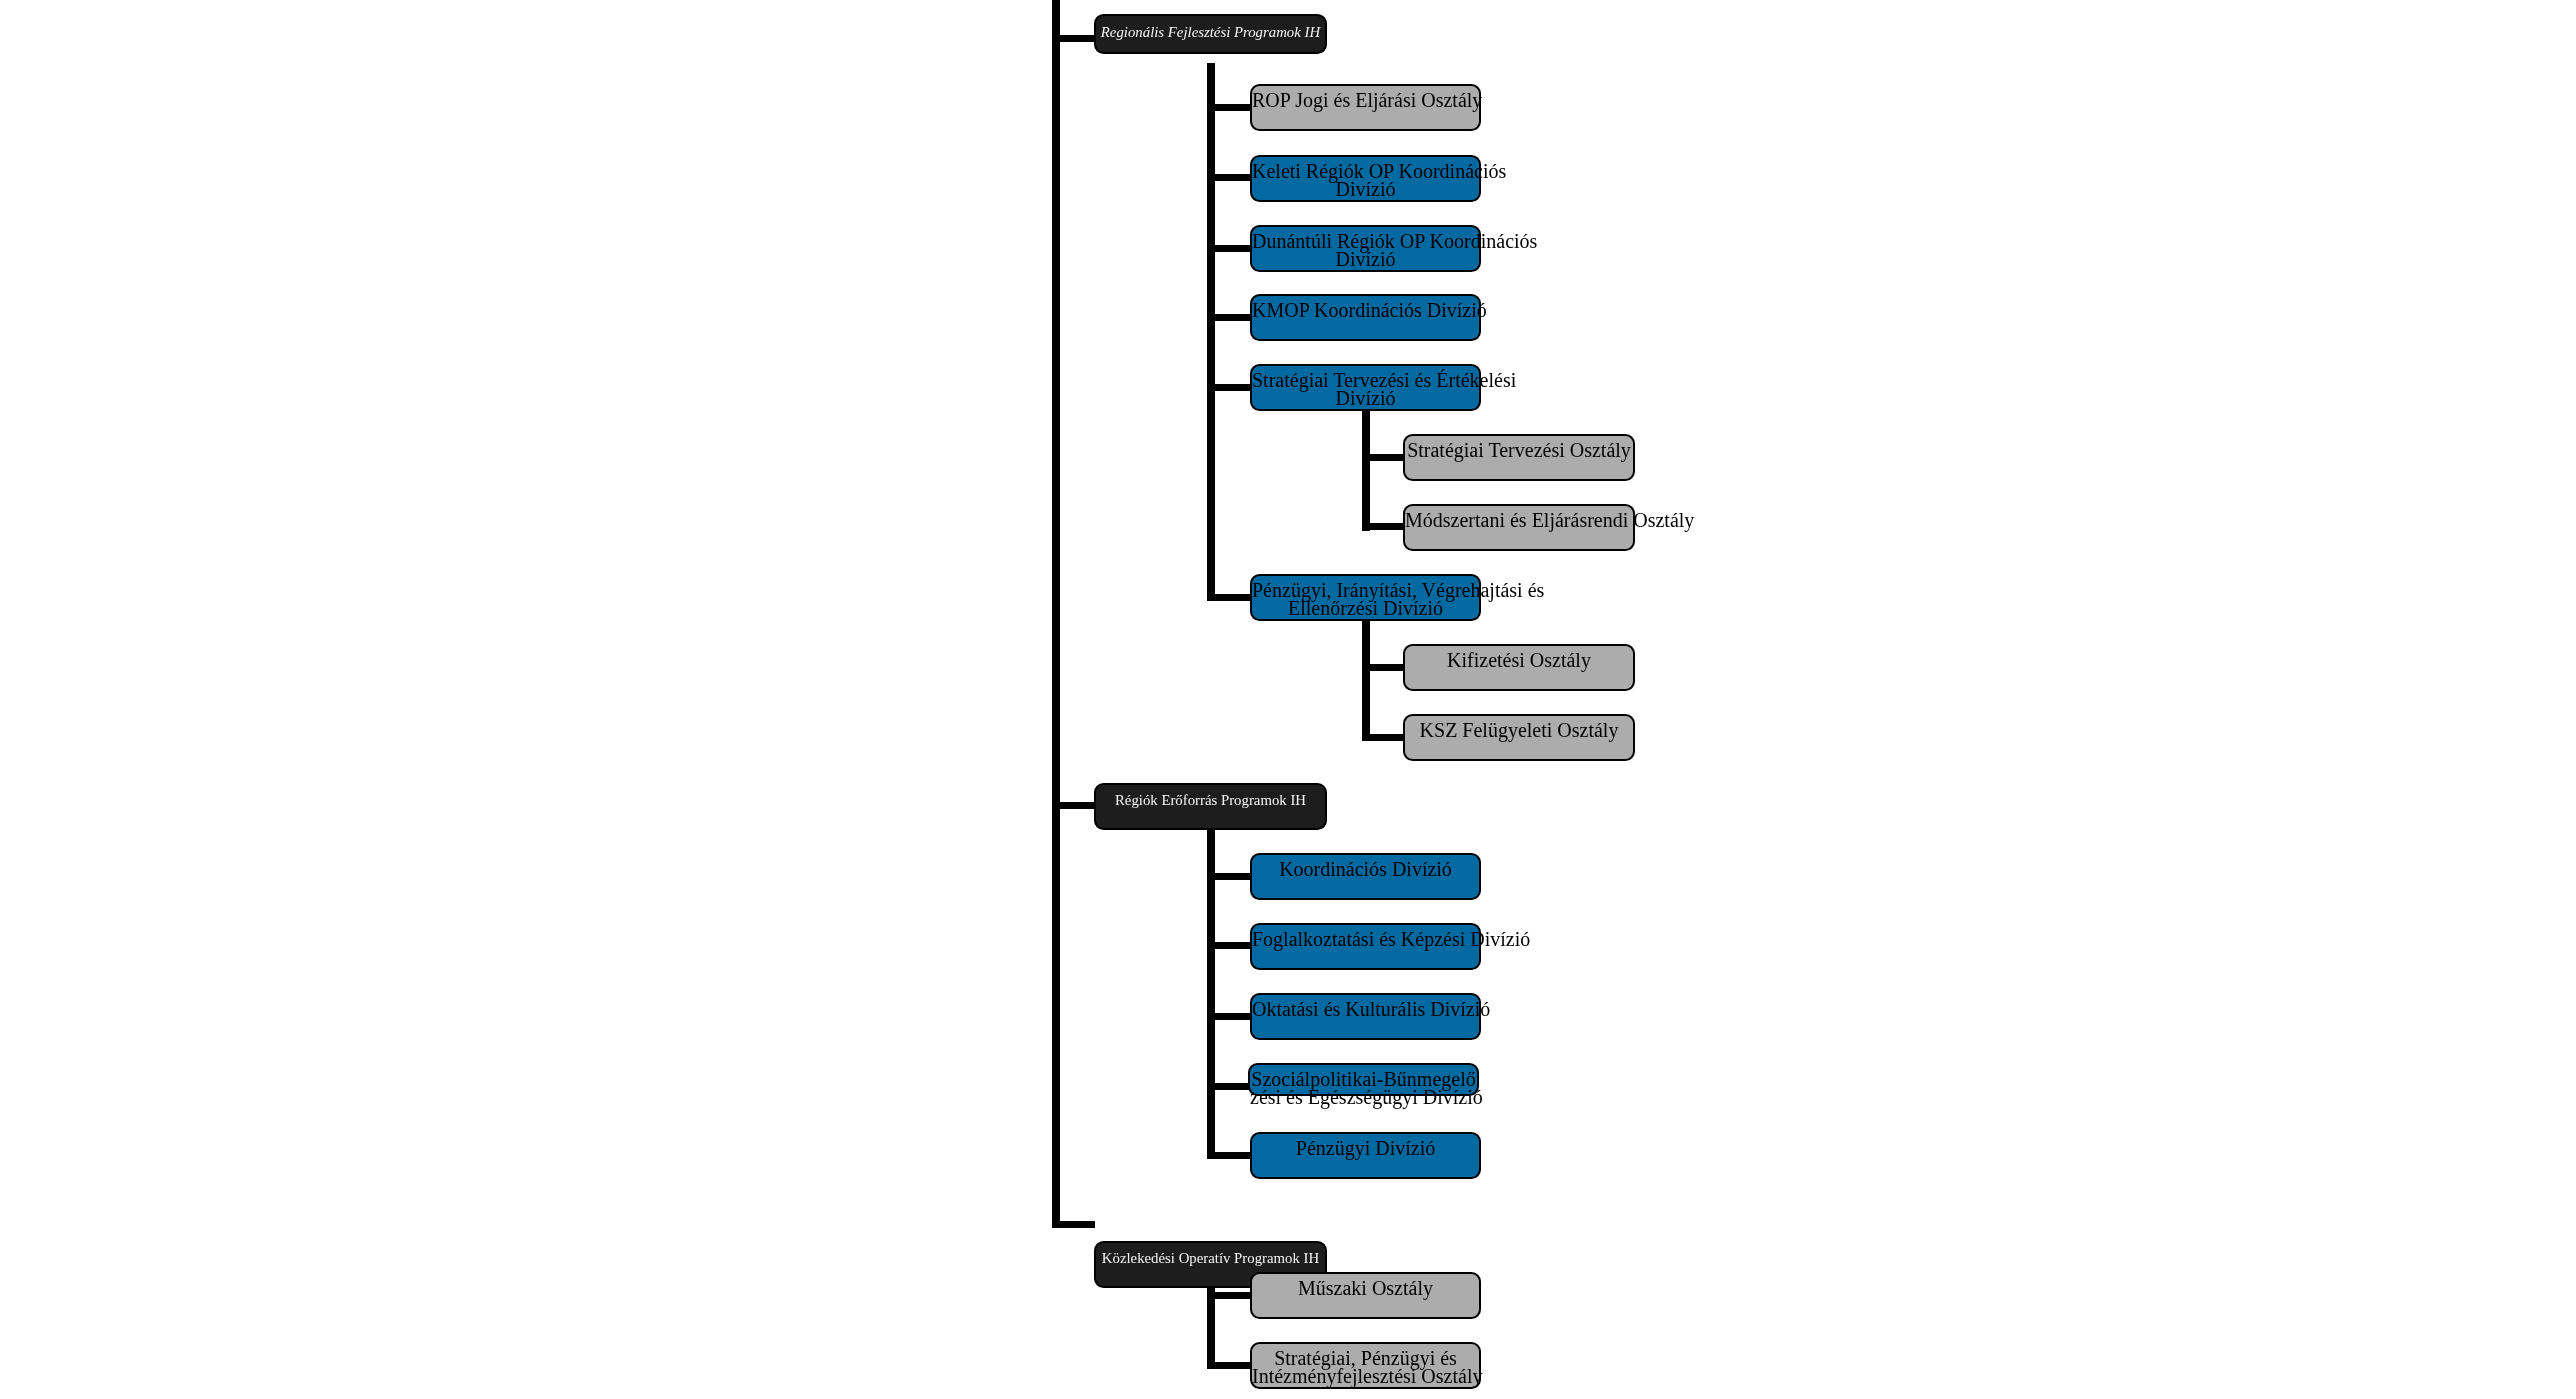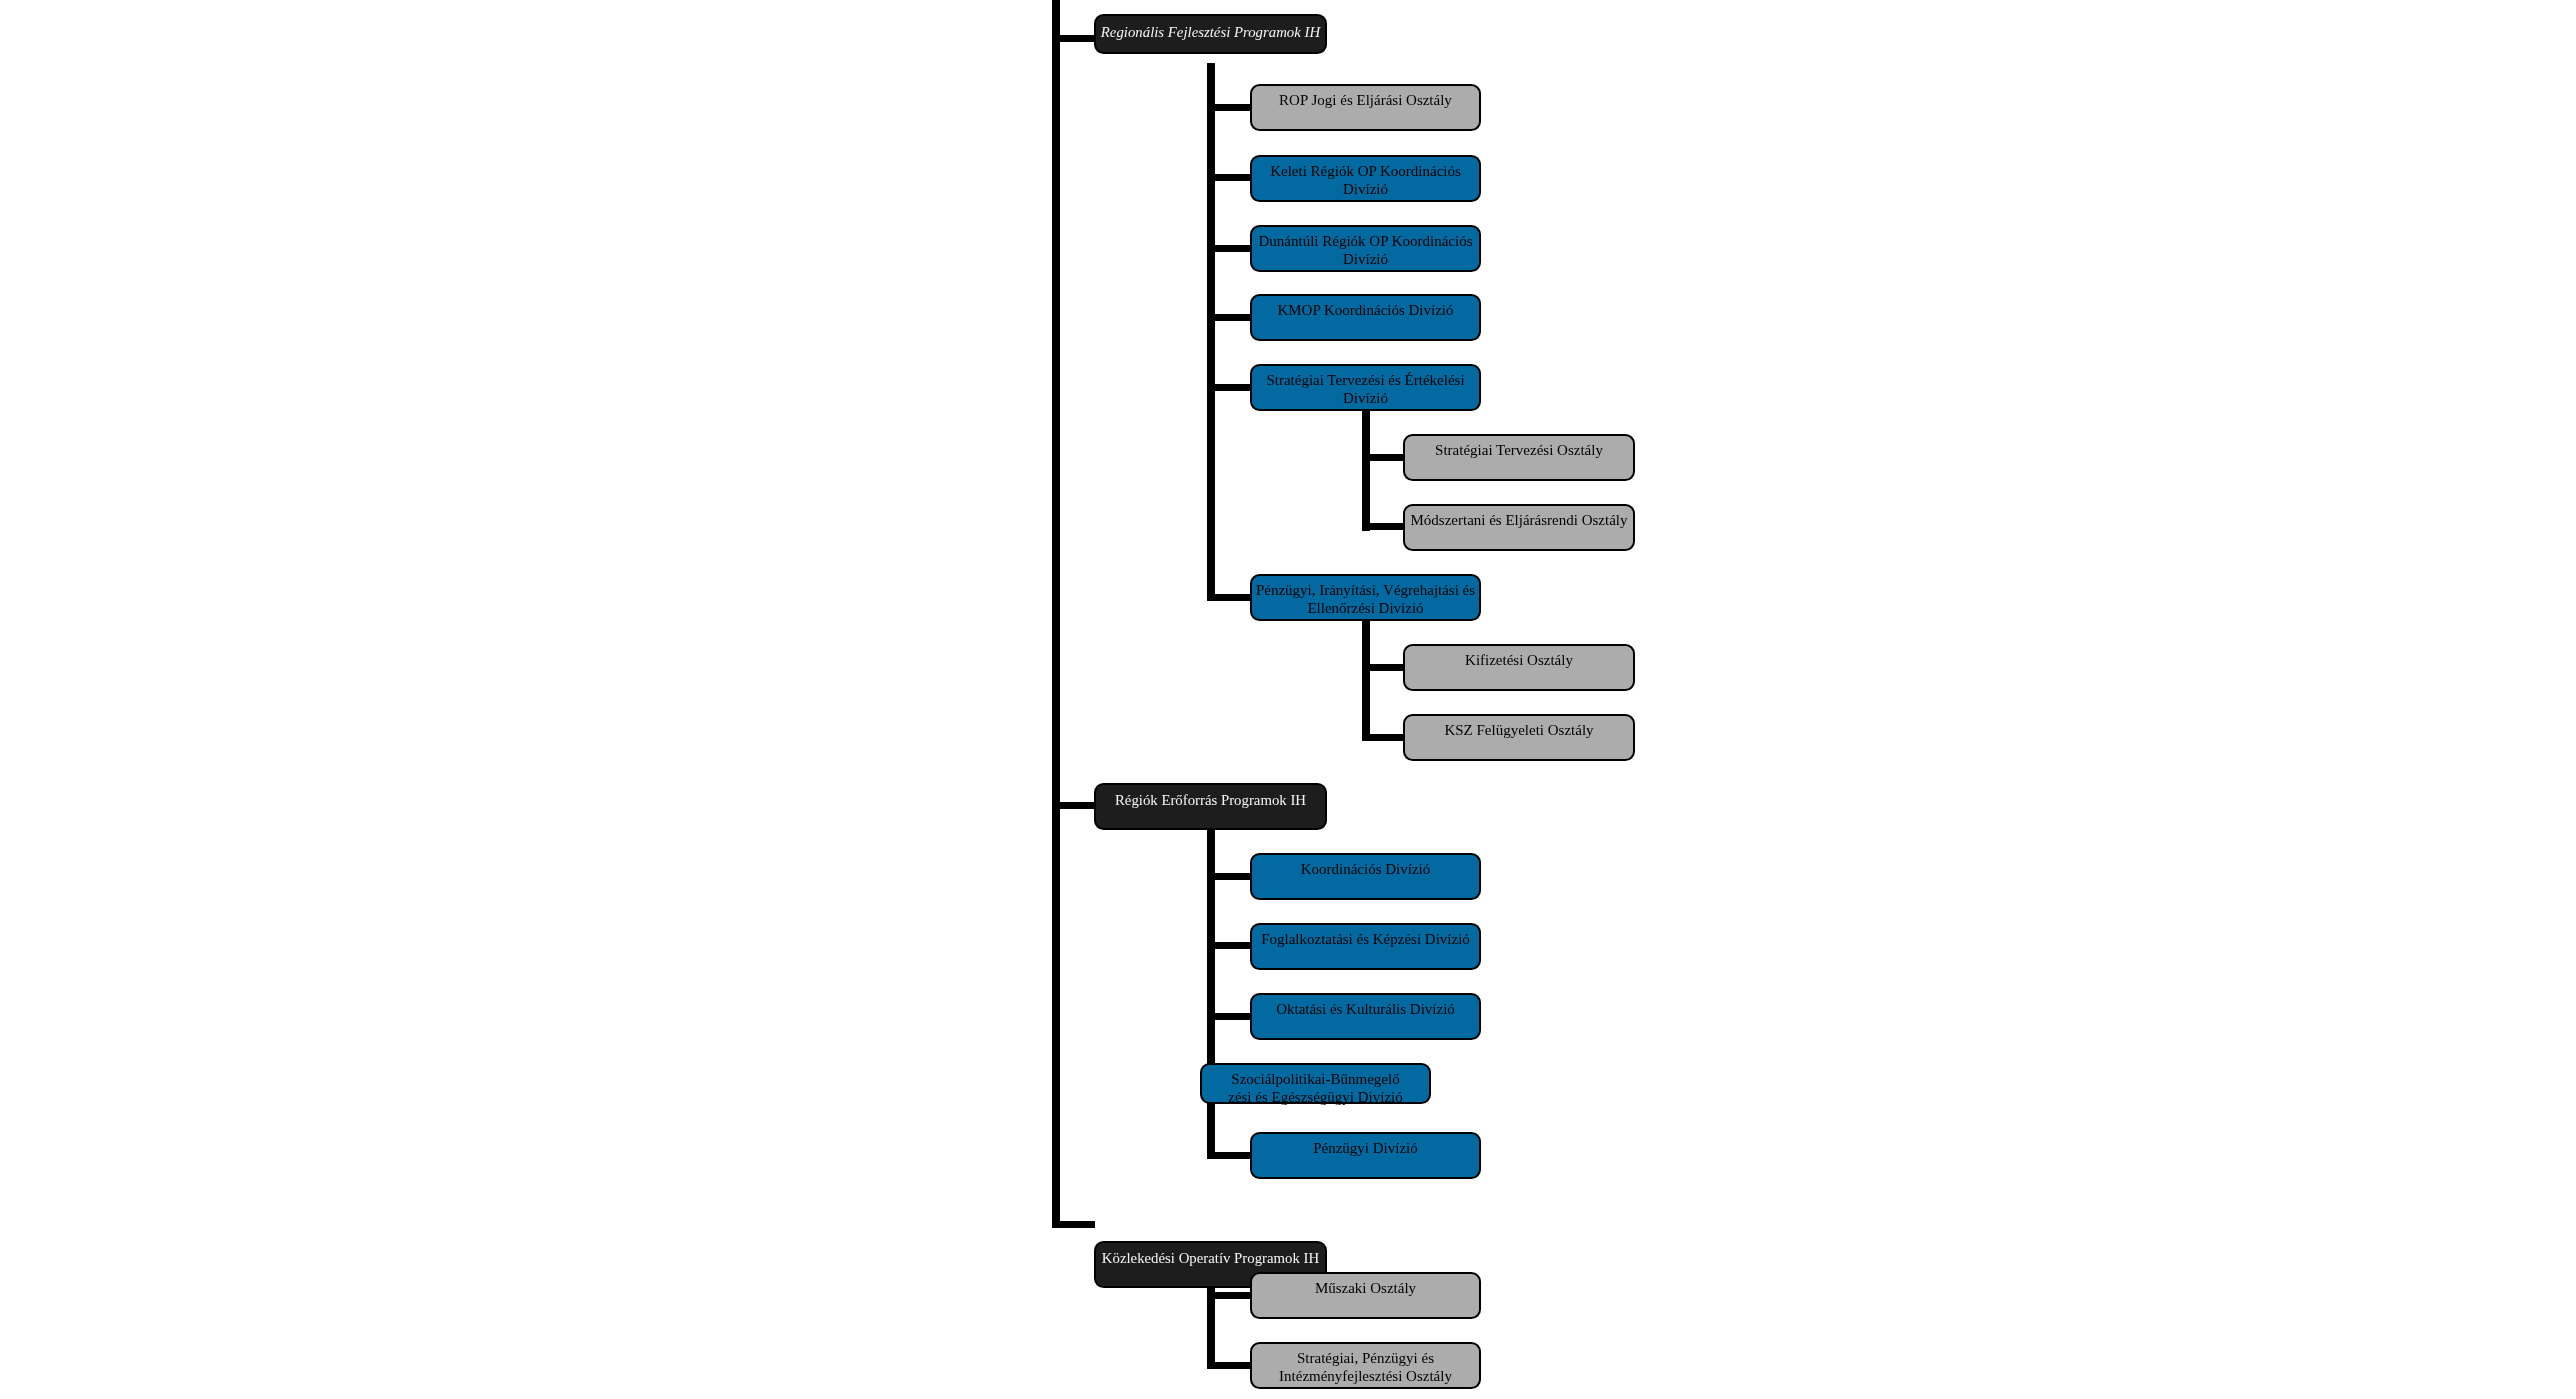--- a/index.html
+++ b/index.html
@@ -1,21 +1,21 @@
 <!DOCTYPE html>
 <html style="font-size:11px"><head>
 <meta charset="utf-8">
 <style>
   html,body{margin:0;padding:0;background:#ffffff;}
   body{width:2576px;height:1399px;position:relative;overflow:hidden;
        font-family:"Liberation Serif","DejaVu Serif",serif;}
   .canvas{position:absolute;left:0;top:0;width:2576px;height:1399px;background:#ffffff;}
   .ln{position:absolute;background:#000000;}
   .node{position:absolute;box-sizing:border-box;border:2.7px solid #000000;border-radius:9.6px;
-        text-align:center;white-space:pre;line-height:18px;font-size:15px;color:#000000;
+        text-align:center;white-space:pre;line-height:18px;font-size:20px;color:#000000;
         padding-top:4.8px;overflow:visible;}
   .node.dark{background:#1d1d1d;color:#f5f5f5;border-color:#000000;font-size:14.8px;padding-top:6.2px;}
   .node.gray{background:#acacac;}
   .node.light{background:#0369a1;}
 </style>
 </head>
 <body>
 
 <div class="canvas">
 
@@ -67,21 +67,21 @@
 Ellenőrzési Divízió</div>
 
   <div class="node gray" style="left:1403px;top:434px;width:232px;height:47px;">Stratégiai Tervezési Osztály</div>
   <div class="node gray" style="left:1403px;top:504px;width:232px;height:47px;">Módszertani és Eljárásrendi Osztály</div>
   <div class="node gray" style="left:1403px;top:644px;width:232px;height:47px;">Kifizetési Osztály</div>
   <div class="node gray" style="left:1403px;top:714px;width:232px;height:47px;">KSZ Felügyeleti Osztály</div>
 
   <div class="node light" style="left:1250px;top:853px;width:231px;height:47px;">Koordinációs Divízió</div>
   <div class="node light" style="left:1250px;top:923px;width:231px;height:47px;">Foglalkoztatási és Képzési Divízió</div>
   <div class="node light" style="left:1250px;top:993px;width:231px;height:47px;">Oktatási és Kulturális Divízió</div>
-  <div class="node light" style="left:1200px;top:1063px;width:231px;height:41px;">Szociálpolitikai-Bűnmegelő
+  <div class="node light" style="left:1248px;top:1063px;width:231px;height:33px;">Szociálpolitikai-Bűnmegelő
 zési és Egészségügyi Divízió</div>
   <div class="node light" style="left:1250px;top:1132px;width:231px;height:47px;">Pénzügyi Divízió</div>
 
   <div class="node gray" style="left:1250px;top:1272px;width:231px;height:47px;">Műszaki Osztály</div>
   <div class="node gray" style="left:1250px;top:1342px;width:231px;height:47px;">Stratégiai, Pénzügyi és
 Intézményfejlesztési Osztály</div>
 
 </div>
 
 

